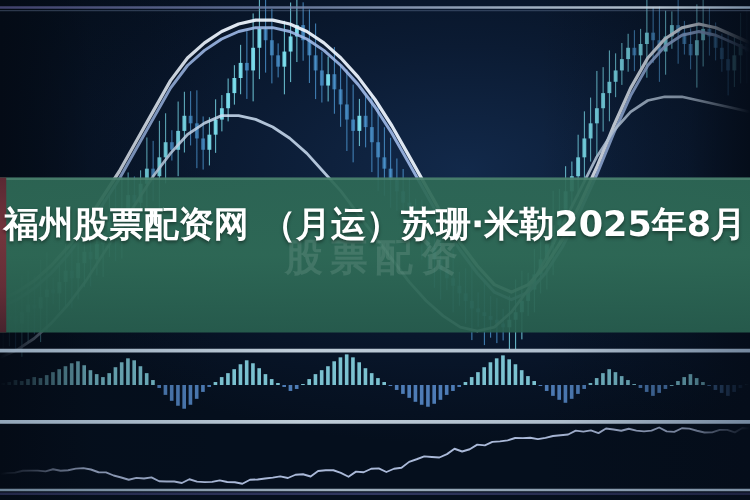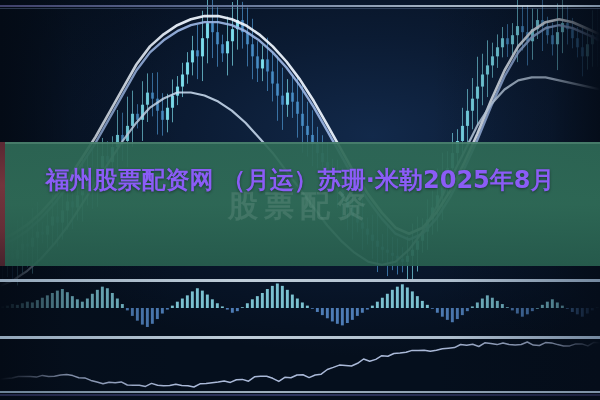--- a/index.html
+++ b/index.html
@@ -53,21 +53,21 @@
     white-space:nowrap;pointer-events:none;
   }
 
   
   #title-wrap{
     position:absolute;left:0;top:150px;width:600px;height:110px;
     display:flex;flex-direction:column;align-items:center;justify-content:flex-start;
     padding-top:10px;box-sizing:border-box;
   }
   .title-line{
-    color:#8b5cf6;font-size:24px;font-weight:700;line-height:40px;
+    color:#ffffff;font-size:28px;font-weight:700;line-height:40px;
     text-align:center;white-space:nowrap;
     text-shadow:0 1px 3px rgba(0,0,0,0.45);
     font-family:"DejaVu Sans","Liberation Sans",sans-serif;
   }
 </style>
 </head>
 <body>
 
 <div id="stage">
 

